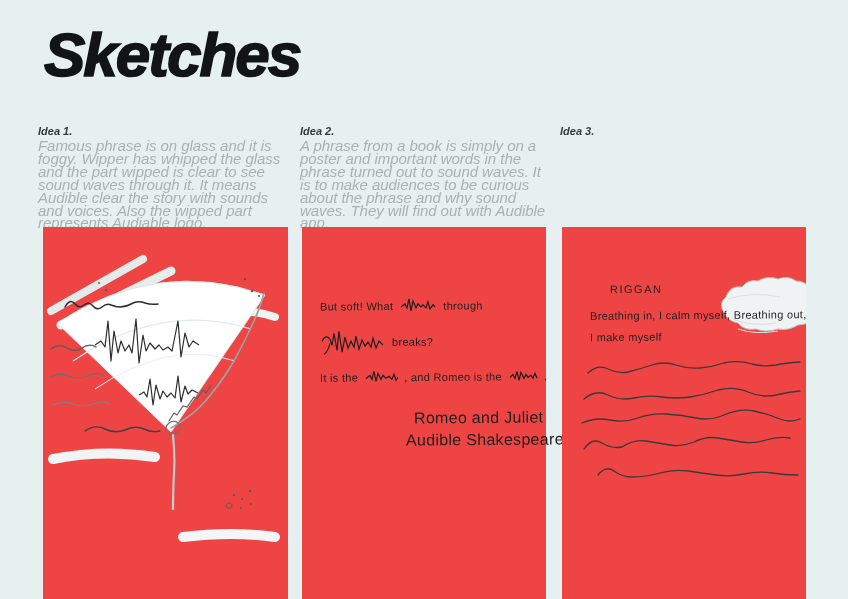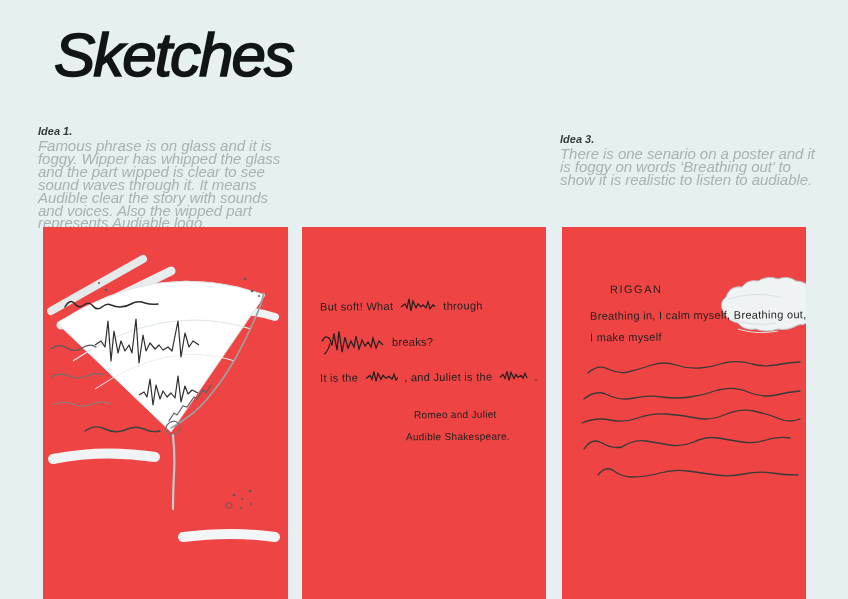--- a/index.html
+++ b/index.html
@@ -3,63 +3,66 @@
 <meta charset="utf-8">
 <style>
   html,body { margin:0; padding:0; }
   body { width:848px; height:599px; overflow:hidden; }
   .page {
     position:relative; width:848px; height:599px;
     background:#e6f0f1;
     font-family:"Liberation Sans", sans-serif;
   }
   .title {
-    position:absolute; left:54px; top:22px; margin:0;
-    font-size:62px; line-height:66px; font-weight:normal; font-style:italic;
+    position:absolute; left:44px; top:22px; margin:0;
+    font-size:62px; line-height:66px; font-weight:bold; font-style:italic;
     letter-spacing:-2px; color:#121515;
     -webkit-text-stroke:1.6px #121515;
   }
   .idea { position:absolute; top:125px;font-style:italic; }
   .idea-1 { left:38px;  width:254px; }
   .idea-2 { left:300px; width:250px; }
-  .idea-3 { left:560px; width:256px;margin-top:8px; }
+  .idea-3 { left:560px; width:256px; }
   .idea h2 { margin:0 0 3px 0; font-size:11px; font-weight:bold; color:#333a3a; }
   .idea p  { margin:0; font-size:15px; line-height:12.9px; color:#a7b2b2; letter-spacing:-0.05px; }
 
   .panel { position:absolute; top:227px; height:388px; background:#ef4444; }
   .panel-1 { left:43px;  width:245px; }
   .panel-2 { left:302px; width:244px; }
   .panel-3 { left:562px; width:244px; }
   .panel svg.fullsketch { position:absolute; left:0; top:0; }
 
   .hw {
     position:absolute; display:flex; align-items:center; gap:6px;
     font-size:11px; color:#1f1f1f; white-space:nowrap; letter-spacing:0.3px;
     transform:rotate(-0.4deg);
   }
   .hw .wv { flex:0 0 auto; }
-  .hw-small { font-size:10px; }
+  .hw-small { font-size:16px; }
   .riggan { letter-spacing:1.5px; }
   .cloudwrap { position:absolute; left:0; top:0; }
   .abovecloud { z-index:2; }
 </style>
 </head>
 <body>
 
 <div class="page">
 
   <h1 class="title">Sketches</h1>
 
   <div class="idea idea-1">
     <h2>Idea 1.</h2>
     <p>Famous phrase is on glass and it is foggy. Wipper has whipped the glass and the part wipped is clear to see sound waves through it. It means Audible clear the story with sounds and voices. Also the wipped part represents Audiable logo.</p>
   </div>
+  <div class="idea idea-2">
+    <h2>Idea 2.</h2>
+    <p>A phrase from a book is simply on a poster and important words in the phrase turned out to sound waves. It is to make audiences to be curious about the phrase and why sound waves. They will find out with Audible app.</p>
+  </div>
   <div class="idea idea-3">
     <h2>Idea 3.</h2>
-    <p>There is one senario on a poster and it is foggy on words ‘Breathing out’ to show it is realistic to listen to audiable.</p>
   </div>
 
   <div class="panel panel-1">
     <svg class="fullsketch" width="245" height="326" viewBox="0 0 245 326">
       <g stroke-linecap="round" fill="none">
         <path d="M8,84 L100,32" stroke="#e4eaea" stroke-width="8"></path>
         <path d="M18,98 L128,44" stroke="#e7eded" stroke-width="9"></path>
         <path d="M36,112 L150,58" stroke="#eaefef" stroke-width="7"></path>
         <path d="M62,122 L172,72" stroke="#eef2f2" stroke-width="6"></path>
         <path d="M150,88 Q195,78 232,90" stroke="#eff3f3" stroke-width="8"></path>
@@ -117,21 +120,21 @@
         <path d="M2,14 q4,-8 8,-2 l2,6 l2,-12 l3,17 l2,-19 l3,21 l3,-15 l3,11 l3,-7 l3,6 l2,-11 l3,13 l3,-9 l3,6 l3,-4 l3,5 l2,-9 l3,10 l3,-7 l4,4" fill="none" stroke="#1f1f1f" stroke-width="1.2"></path>
         <path d="M10,16 q-2,8 -6,11" fill="none" stroke="#1f1f1f" stroke-width="1.1"></path>
       </svg>
       <span>breaks?</span>
     </div>
     <div class="hw" style="left:18px; top:142px;">
       <span>It is the</span>
       <svg class="wv" width="34" height="16" viewBox="0 0 34 16">
         <path d="M2,9 l4,-3 l2,4 l2,-8 l2,10 l2,-8 l3,6 l2,-4 l3,3 l3,-2 l3,3 l2,-5 l2,6 l2,-3" fill="none" stroke="#1f1f1f" stroke-width="1.2"></path>
       </svg>
-      <span>, and Juliet is the</span>
+      <span>, and Romeo is the</span>
       <svg class="wv" width="30" height="16" viewBox="0 0 30 16">
         <path d="M2,9 l3,-3 l2,4 l2,-7 l2,9 l2,-8 l3,6 l2,-4 l2,3 l3,-2 l2,3 l2,-5 l2,5" fill="none" stroke="#1f1f1f" stroke-width="1.2"></path>
       </svg>
       <span>.</span>
     </div>
     <div class="hw hw-small" style="left:112px; top:182px;">
       <span>Romeo and Juliet</span>
     </div>
     <div class="hw hw-small" style="left:104px; top:204px;">
       <span>Audible Shakespeare.</span>

